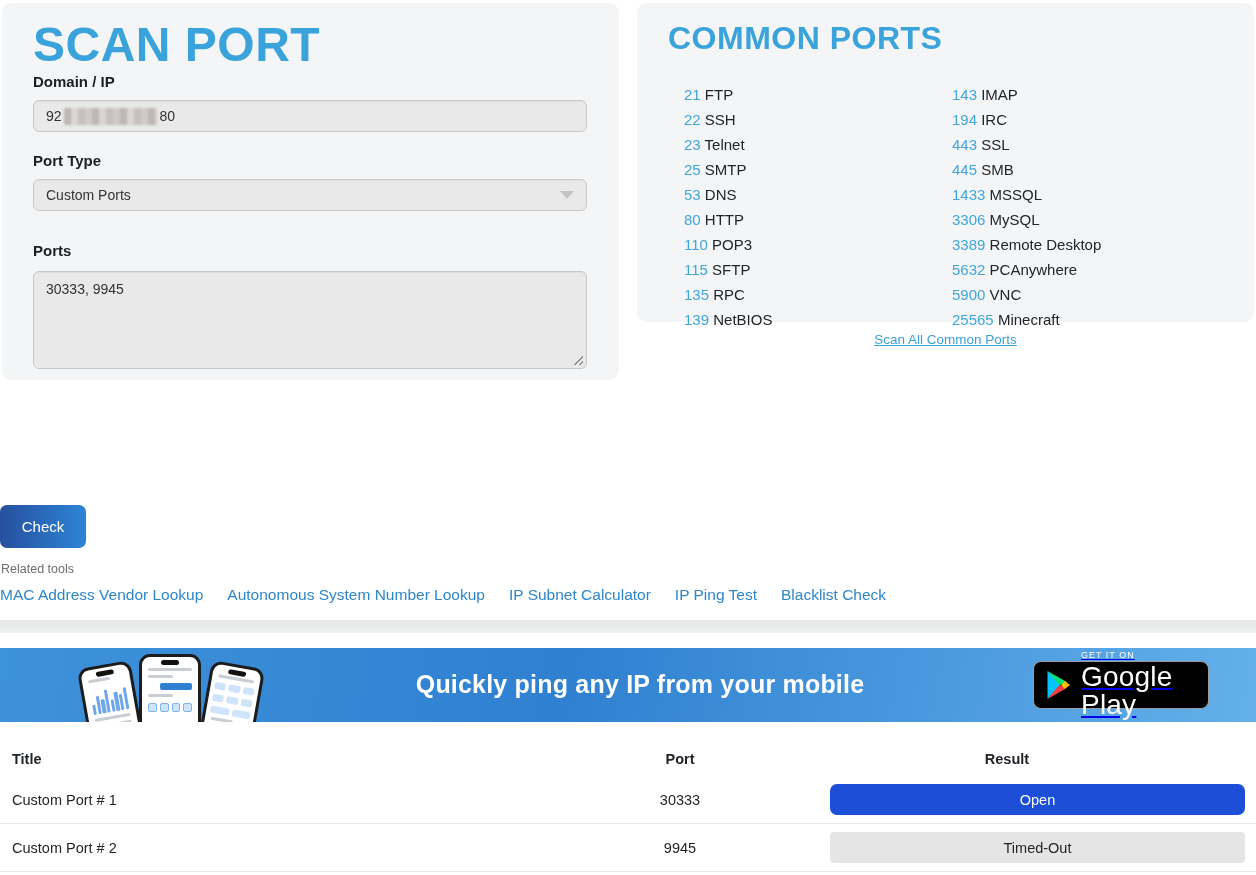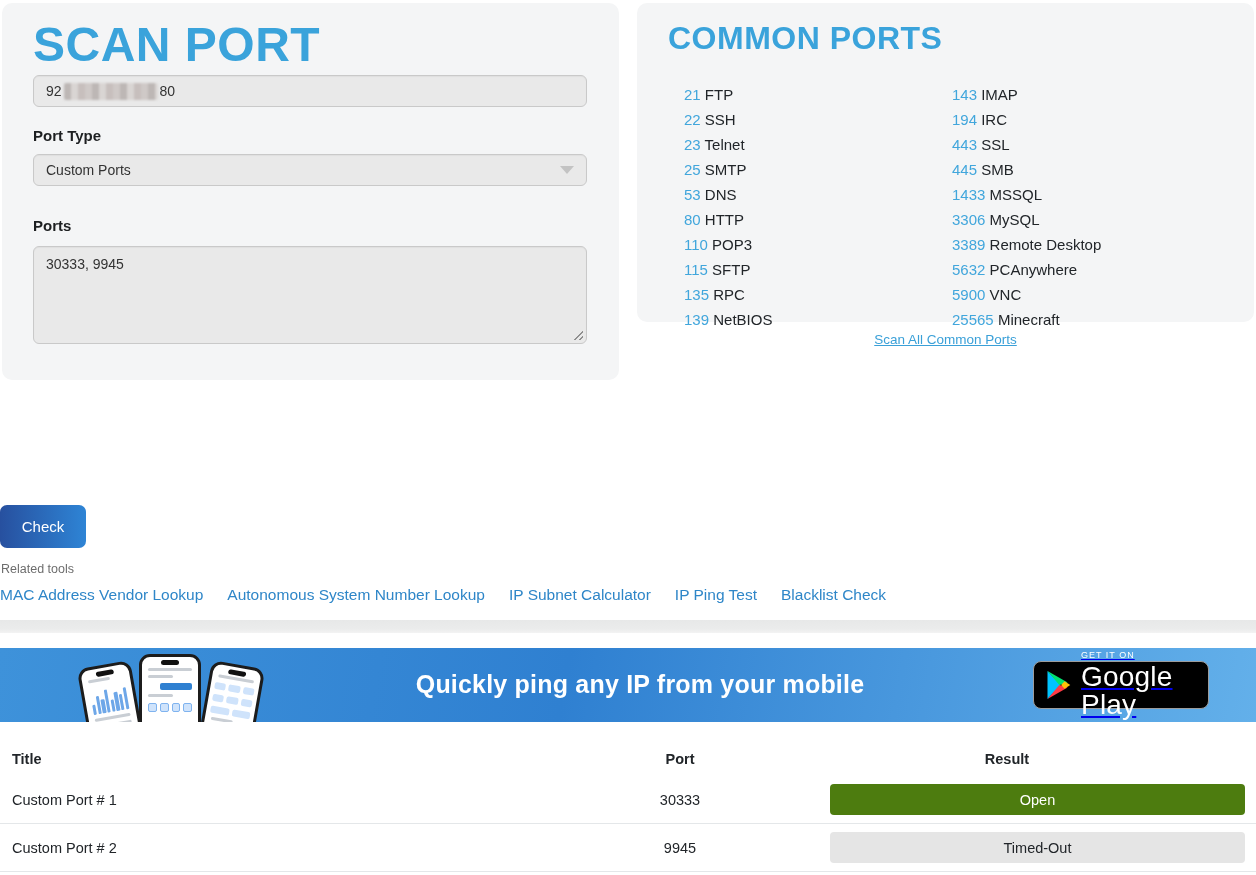--- a/index.html
+++ b/index.html
@@ -122,20 +122,21 @@
   .badge { height:31px; border-radius:4px; display:flex; align-items:center; justify-content:center; font-size:14.5px; }
 </style>
 </head>
 <body>
 
 <div id="app">
 
   <section class="panel" id="panel-scan">
     <h1 class="panel-title">SCAN PORT</h1>
 
+    <div class="field-label">Domain / IP</div>
     <div class="input-box">
       <span>92</span>
         <span class="redacted"></span>
         <span>80</span>
     </div>
 
     <div class="field-label" style="margin-top:21px;">Port Type</div>
     <div class="input-box select-box">
       <span>Custom Ports</span>
       <span class="caret-down"></span>
@@ -267,21 +268,21 @@
     <div class="thead">
       <div class="th-title">Title</div>
       <div class="th-port">Port</div>
       <div class="th-result">Result</div>
     </div>
     <div>
         <div class="trow">
           <div class="cell-title">Custom Port # 1</div>
           <div class="cell-port">30333</div>
           <div class="cell-result">
-            <div class="badge" style="background: #4d7c0f; color: rgb(255, 255, 255);">Open</div>
+            <div class="badge" style="background: #1d4ed8; color: rgb(255, 255, 255); border-radius: 7px;">Open</div>
           </div>
         </div>
         <div class="trow">
           <div class="cell-title">Custom Port # 2</div>
           <div class="cell-port">9945</div>
           <div class="cell-result">
             <div class="badge" style="background: #e5e5e5; color: rgb(33, 37, 41);">Timed-Out</div>
           </div>
         </div>
       </div>

